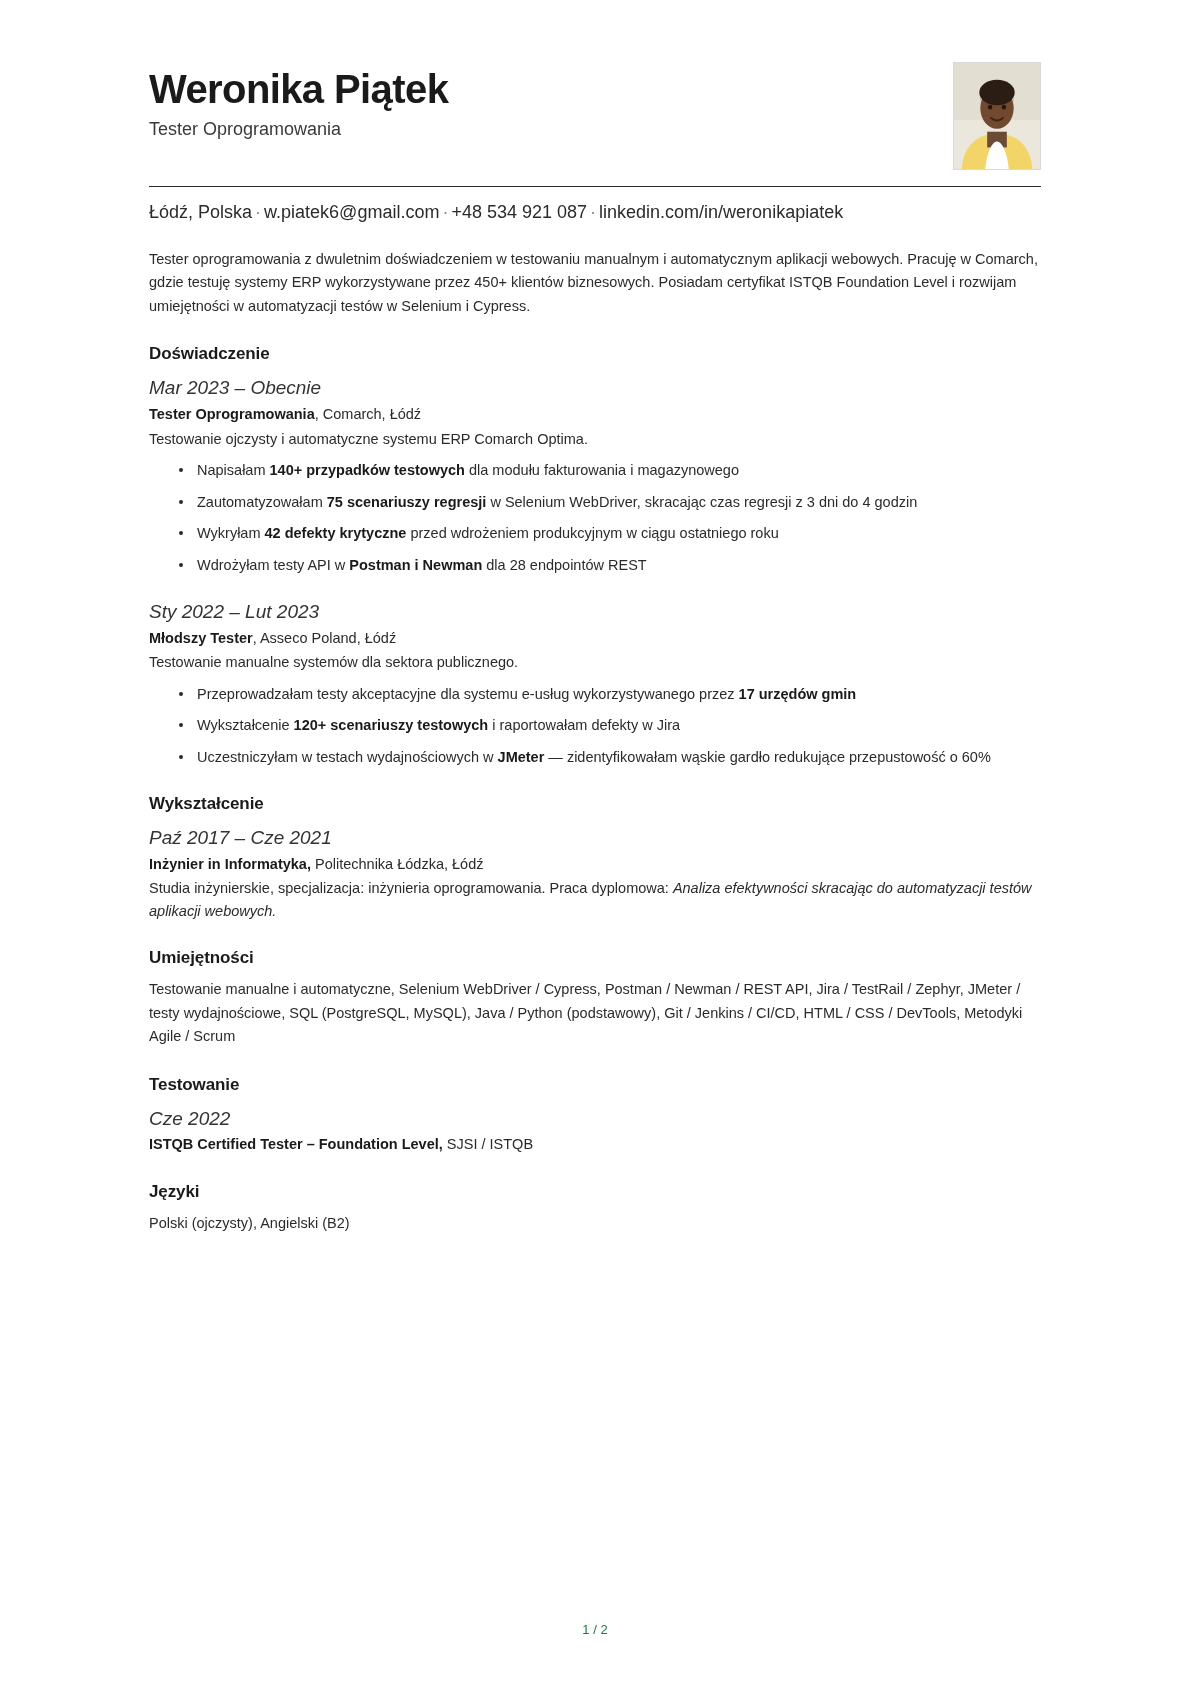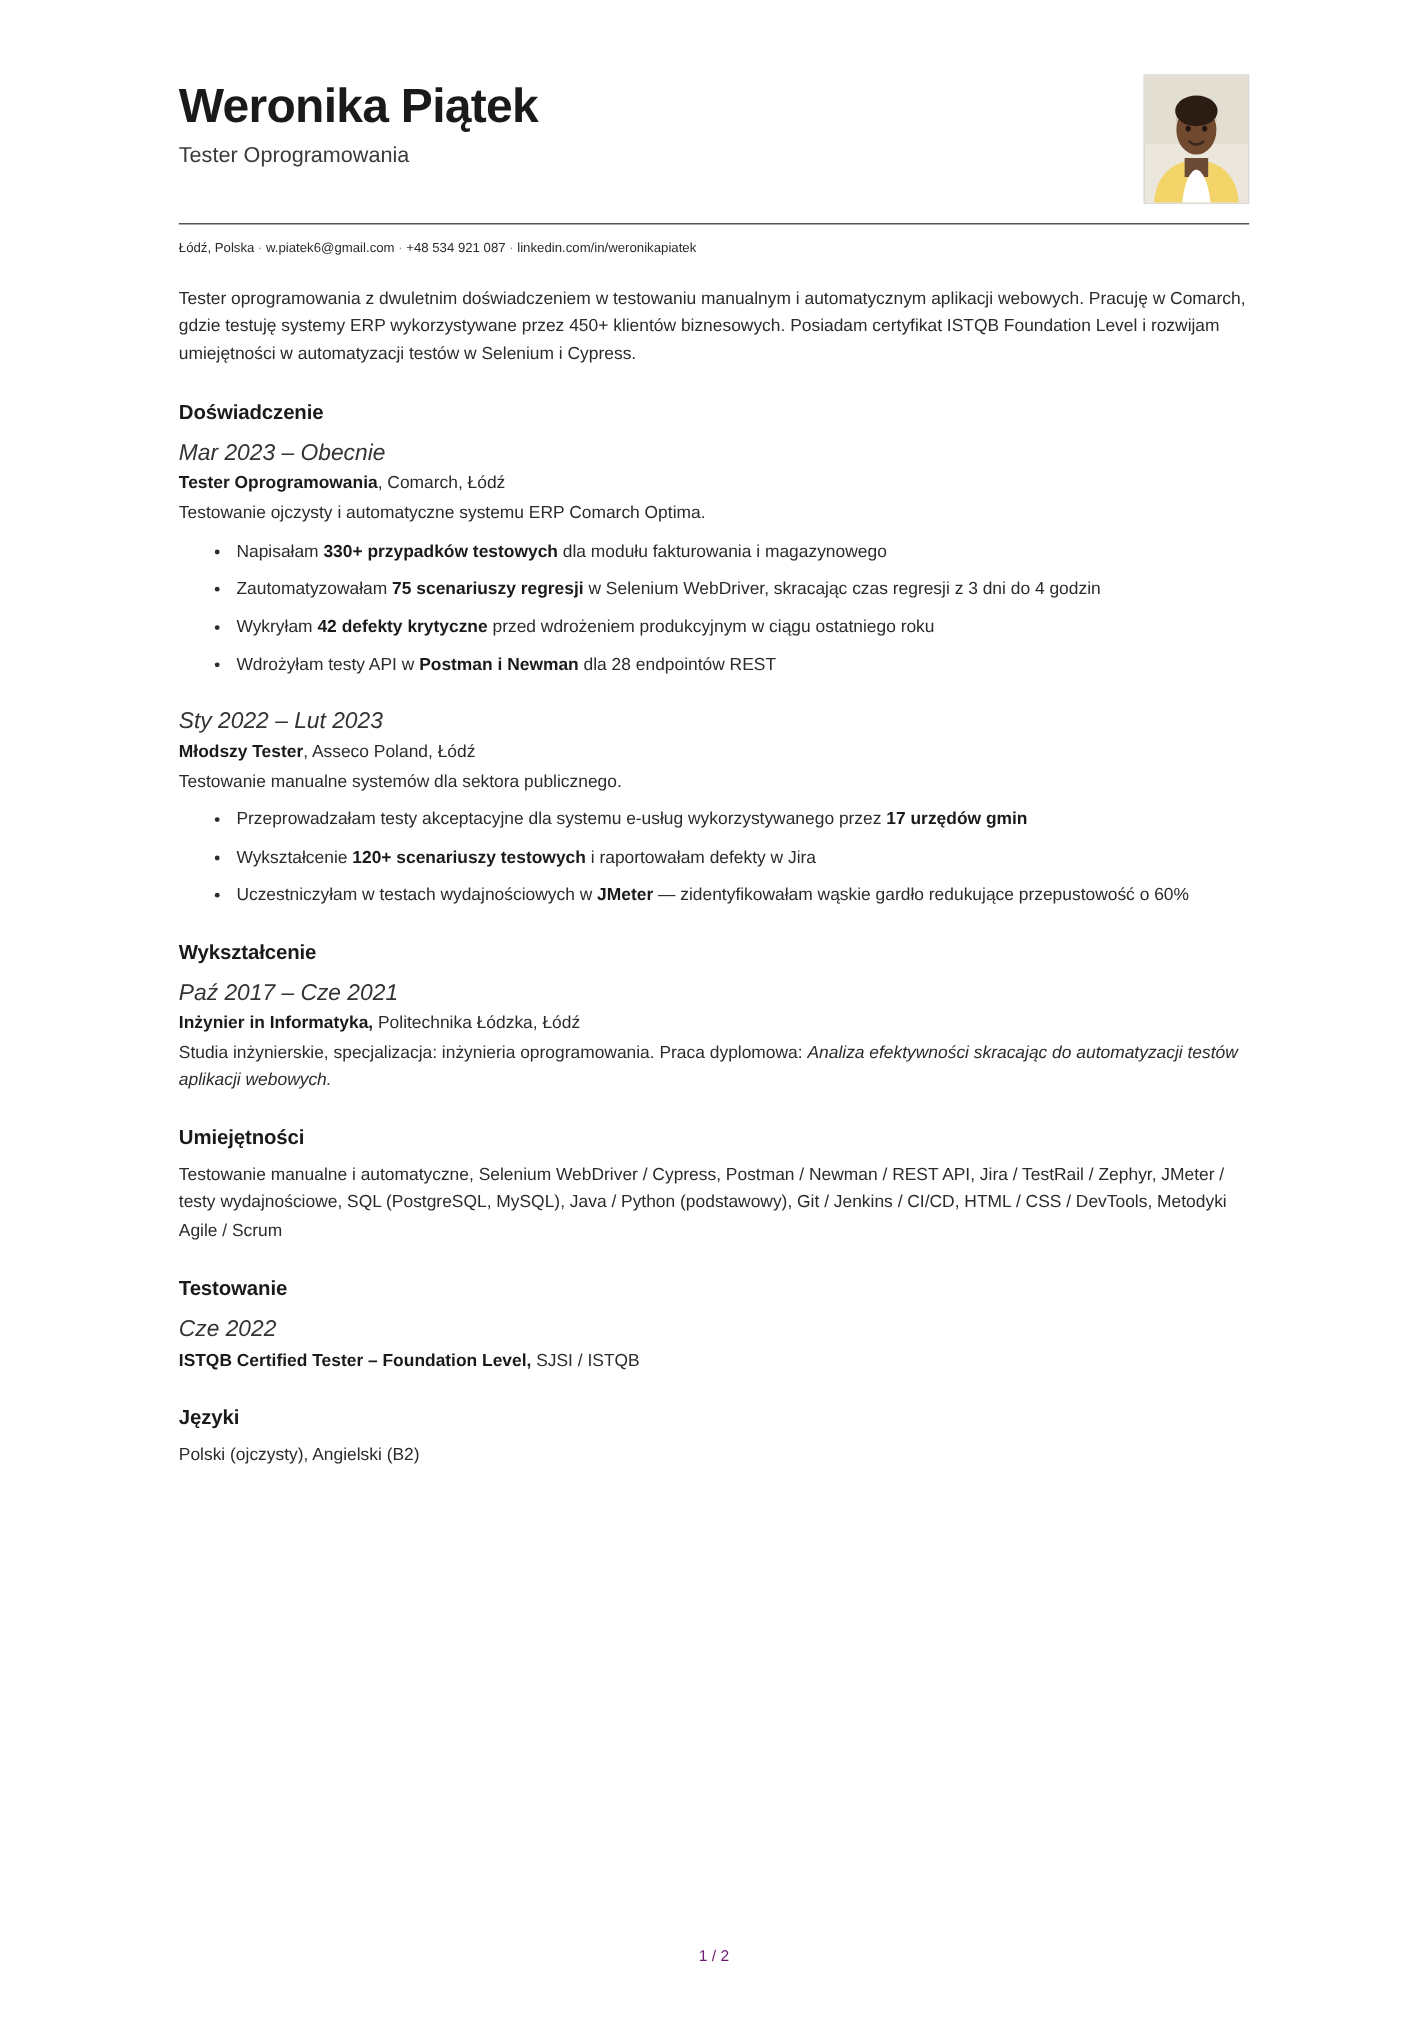--- a/index.html
+++ b/index.html
@@ -60,21 +60,21 @@
   .photo svg { display: block; width: 100%; height: 100%; }
 
   .rule {
     border: none;
     border-top: 1px solid #2b2b2b;
     margin: 16px 0 0 0;
     height: 0;
   }
 
   .contact {
-    font-size: 11px;
+    font-size: 18px;
     color: #2b2b2b;
     padding-top: 12px;
     line-height: 1.5;
   }
   .contact .dot {
     color: #8a8a8a;
     padding: 0 3px;
   }
 
   
@@ -152,21 +152,21 @@
   }
 
   
   .page-footer {
     position: absolute;
     left: 0;
     right: 0;
     bottom: 46px;
     text-align: center;
     font-size: 13px;
-    color: #701a75;
+    color: #15803d;
   }
 </style>
 </head>
 <body>
 
 <div class="page">
   <div class="sheet">
 
     <div class="header">
       <div class="identity">
@@ -199,21 +199,21 @@
     <div class="summary">Tester oprogramowania z dwuletnim doświadczeniem w testowaniu manualnym i automatycznym aplikacji webowych. Pracuję w Comarch, gdzie testuję systemy ERP wykorzystywane przez 450+ klientów biznesowych. Posiadam certyfikat ISTQB Foundation Level i rozwijam umiejętności w automatyzacji testów w Selenium i Cypress.</div>
 
     <div class="section">
       <h2 class="section-title">Doświadczenie</h2>
 
       <div class="entry">
         <div class="entry-date">Mar 2023 – Obecnie</div>
         <div class="entry-head"><span class="role">Tester Oprogramowania</span><span>, Comarch, Łódź</span></div>
         <div class="entry-desc">Testowanie ojczysty i automatyczne systemu ERP Comarch Optima.</div>
         <ul class="bullets">
-          <li><span>Napisałam </span><b>330+ przypadków testowych</b><span> dla modułu fakturowania i magazynowego</span></li>
+          <li><span>Napisałam </span><b>140+ przypadków testowych</b><span> dla modułu fakturowania i magazynowego</span></li>
           <li><span>Zautomatyzowałam </span><b>75 scenariuszy regresji</b><span> w Selenium WebDriver, skracając czas regresji z 3 dni do 4 godzin</span></li>
           <li><span>Wykryłam </span><b>42 defekty krytyczne</b><span> przed wdrożeniem produkcyjnym w ciągu ostatniego roku</span></li>
           <li><span>Wdrożyłam testy API w </span><b>Postman i Newman</b><span> dla 28 endpointów REST</span></li>
         </ul>
       </div>
 
       <div class="entry">
         <div class="entry-date">Sty 2022 – Lut 2023</div>
         <div class="entry-head"><span class="role">Młodszy Tester</span><span>, Asseco Poland, Łódź</span></div>
         <div class="entry-desc">Testowanie manualne systemów dla sektora publicznego.</div>

